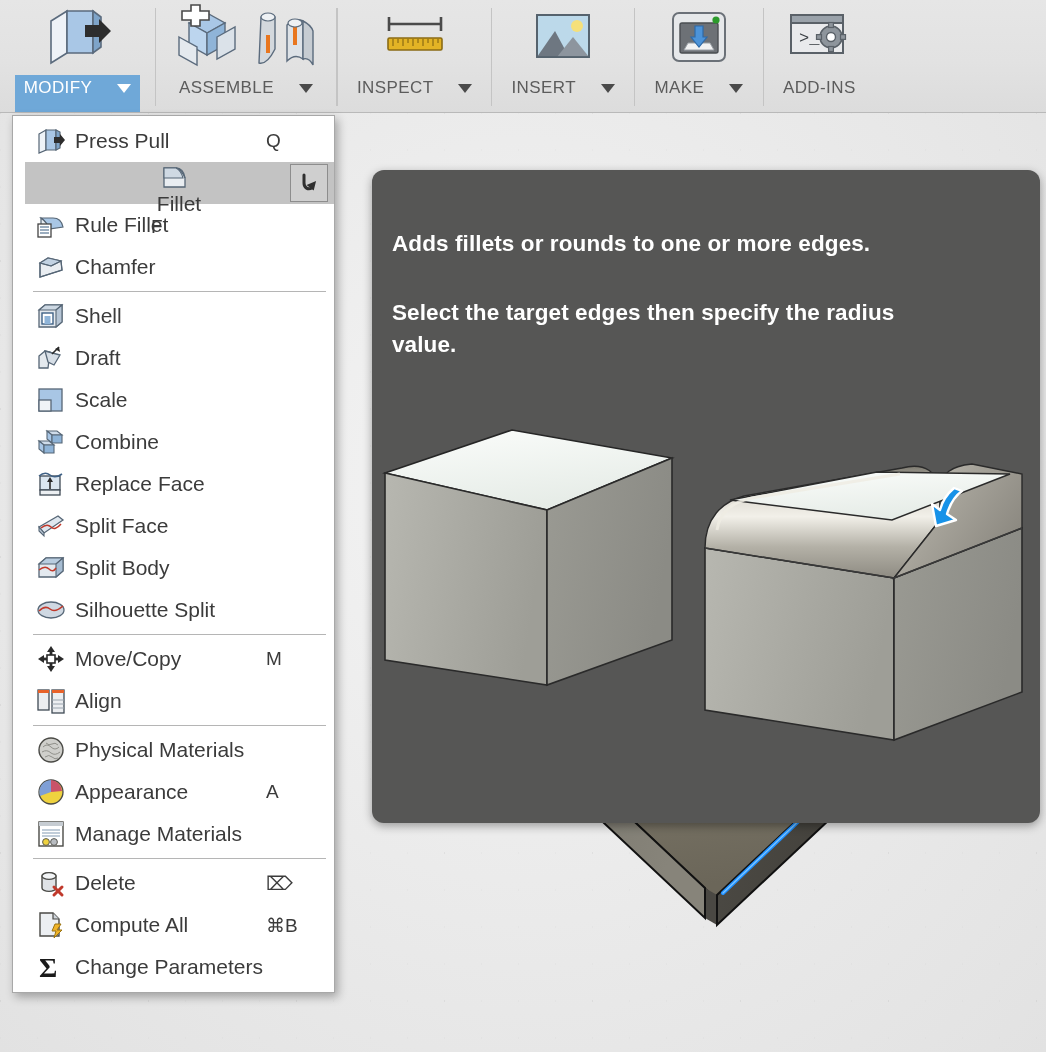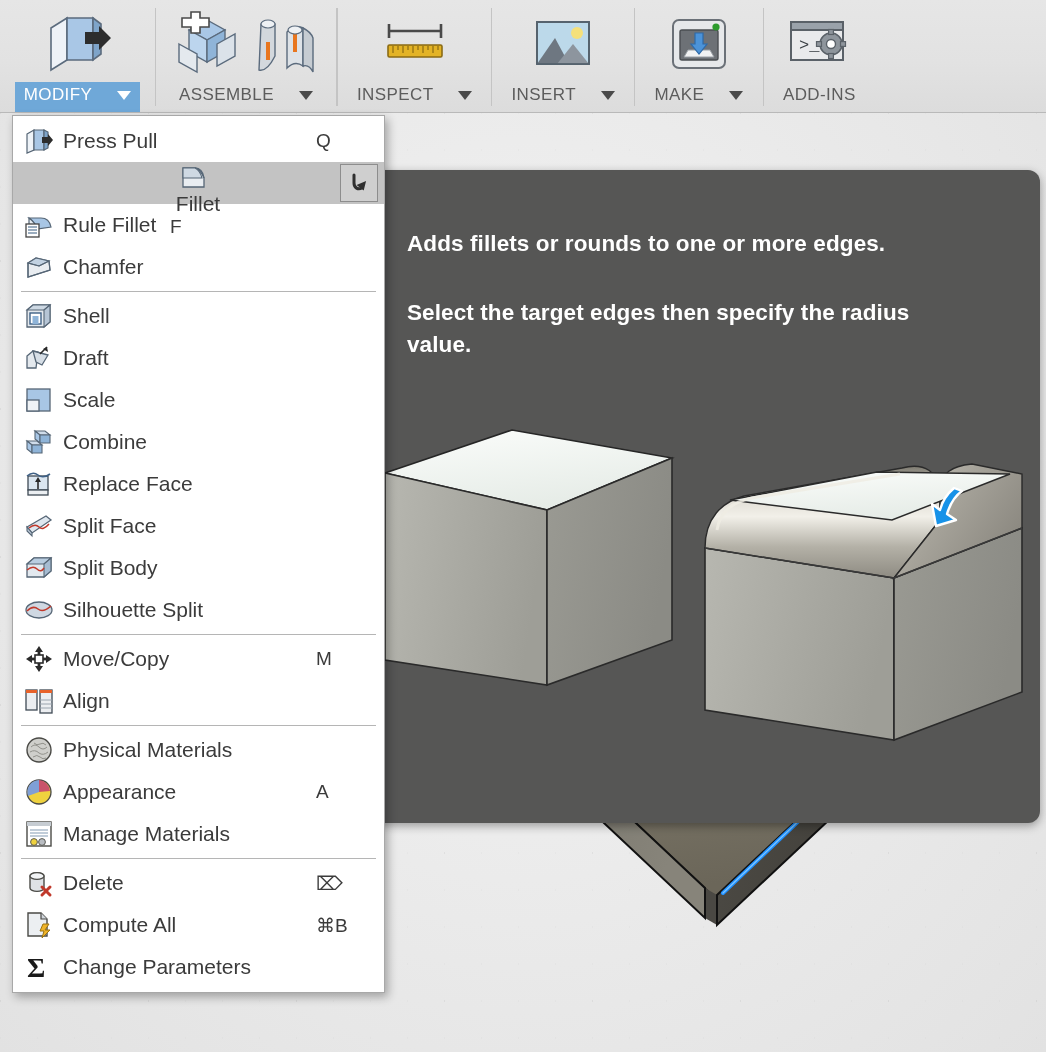--- a/index.html
+++ b/index.html
@@ -43,36 +43,36 @@
     display: flex; flex-direction: column; align-items: center; justify-content: flex-end;
     padding: 0 10px;
     flex: 0 0 auto;
   }
   .tb-sep {
     width: 1px; background: #c4c4c4; margin: 8px 0 6px 0; flex: 0 0 1px;
   }
   .tb-icons { display: flex; align-items: flex-end; justify-content: center; gap: 6px; flex: 1; padding-bottom: 4px; }
   .tb-label {
     font-size: 17px; letter-spacing: .4px; color: #5c5c5c;
-    padding: 3px 9px 7px 9px; white-space: nowrap;
+    padding: 3px 9px 14px 9px; white-space: nowrap;
     display: flex; align-items: center; gap: 25px; justify-content: flex-end;
   }
   .tb-label.active { background: #6fa8d8; color: #ffffff; }
   .caret { display: inline-block; width: 0; height: 0;
            border-left: 7px solid transparent; border-right: 7px solid transparent;
            border-top: 9px solid #4a4a4a; }
   .tb-label.active .caret { border-top-color: #ffffff; }
 
   
   .menu {
-    position: absolute; left: 12px; top: 115px; width: 373px;
+    position: absolute; left: 12px; top: 115px; width: 323px;
     background: #ffffff;
     border: 1px solid #a8a8a8;
     box-shadow: 3px 4px 9px rgba(0,0,0,0.30);
-    padding: 4px 0 4px 0;
+    padding: 4px 0 4px 12px;
     z-index: 40;
   }
   .mi {
     position: relative; display: flex; align-items: center;
     height: 42px; padding: 0 12px 0 11px; cursor: default;
   }
   .mi.selected { background: #c3c3c3; flex-direction: column; }
   .mi .mi-icon { width: 30px; height: 30px; flex: 0 0 30px; position: relative; margin-right: 9px; }
   .mi .mi-label { font-size: 21px; color: #3b3b3b; flex: 1; white-space: nowrap; }
   .mi .mi-key { font-size: 19px; color: #3b3b3b; width: 56px; text-align: left; }
@@ -81,21 +81,21 @@
     display: flex; align-items: center; justify-content: center;
     position: absolute; right: 6px; top: 2px;
   }
   .msep { height: 1px; background: #b5b5b5; margin: 3px 8px; }
 
   
   .tooltip {
     position: absolute; left: 372px; top: 170px; width: 668px; height: 653px;
     background: #565655; border-radius: 12px;
     box-shadow: 0 3px 10px rgba(0,0,0,0.35);
-    padding: 58px 30px 0 35px;
+    padding: 58px 30px 0 20px;
     z-index: 30;
   }
   .tt-line {
     color: #ffffff; font-size: 22.5px; font-weight: bold; line-height: 32px;
     letter-spacing: .1px;
   }
   .tt-gap { height: 37px; }
   .tt-art { position: absolute; left: 0px; top: 240px; width: 668px; height: 330px; }
 
   svg { display: block; overflow: visible; }

